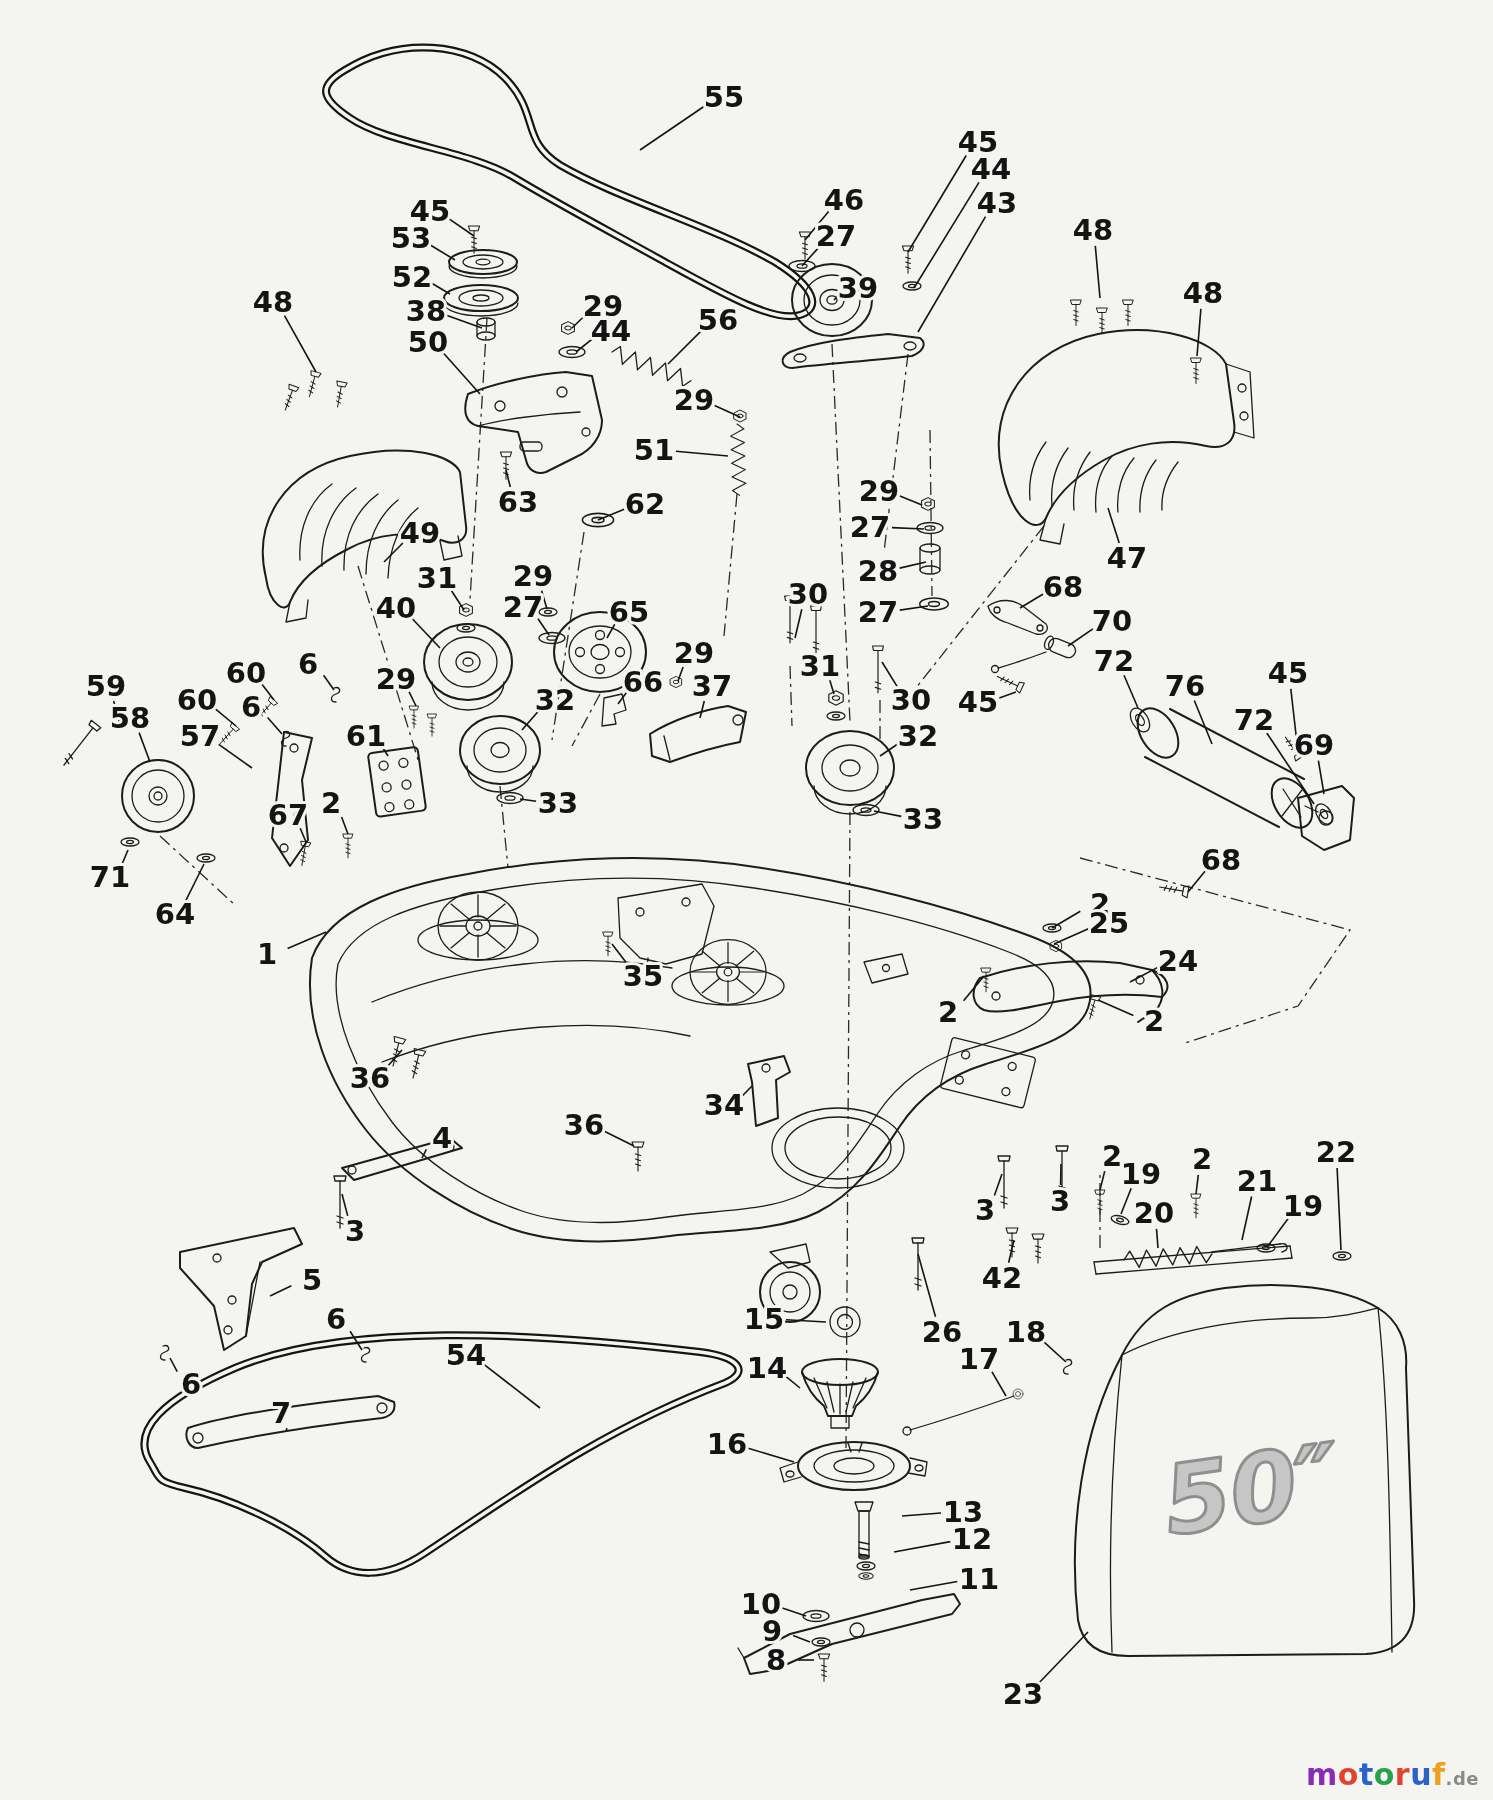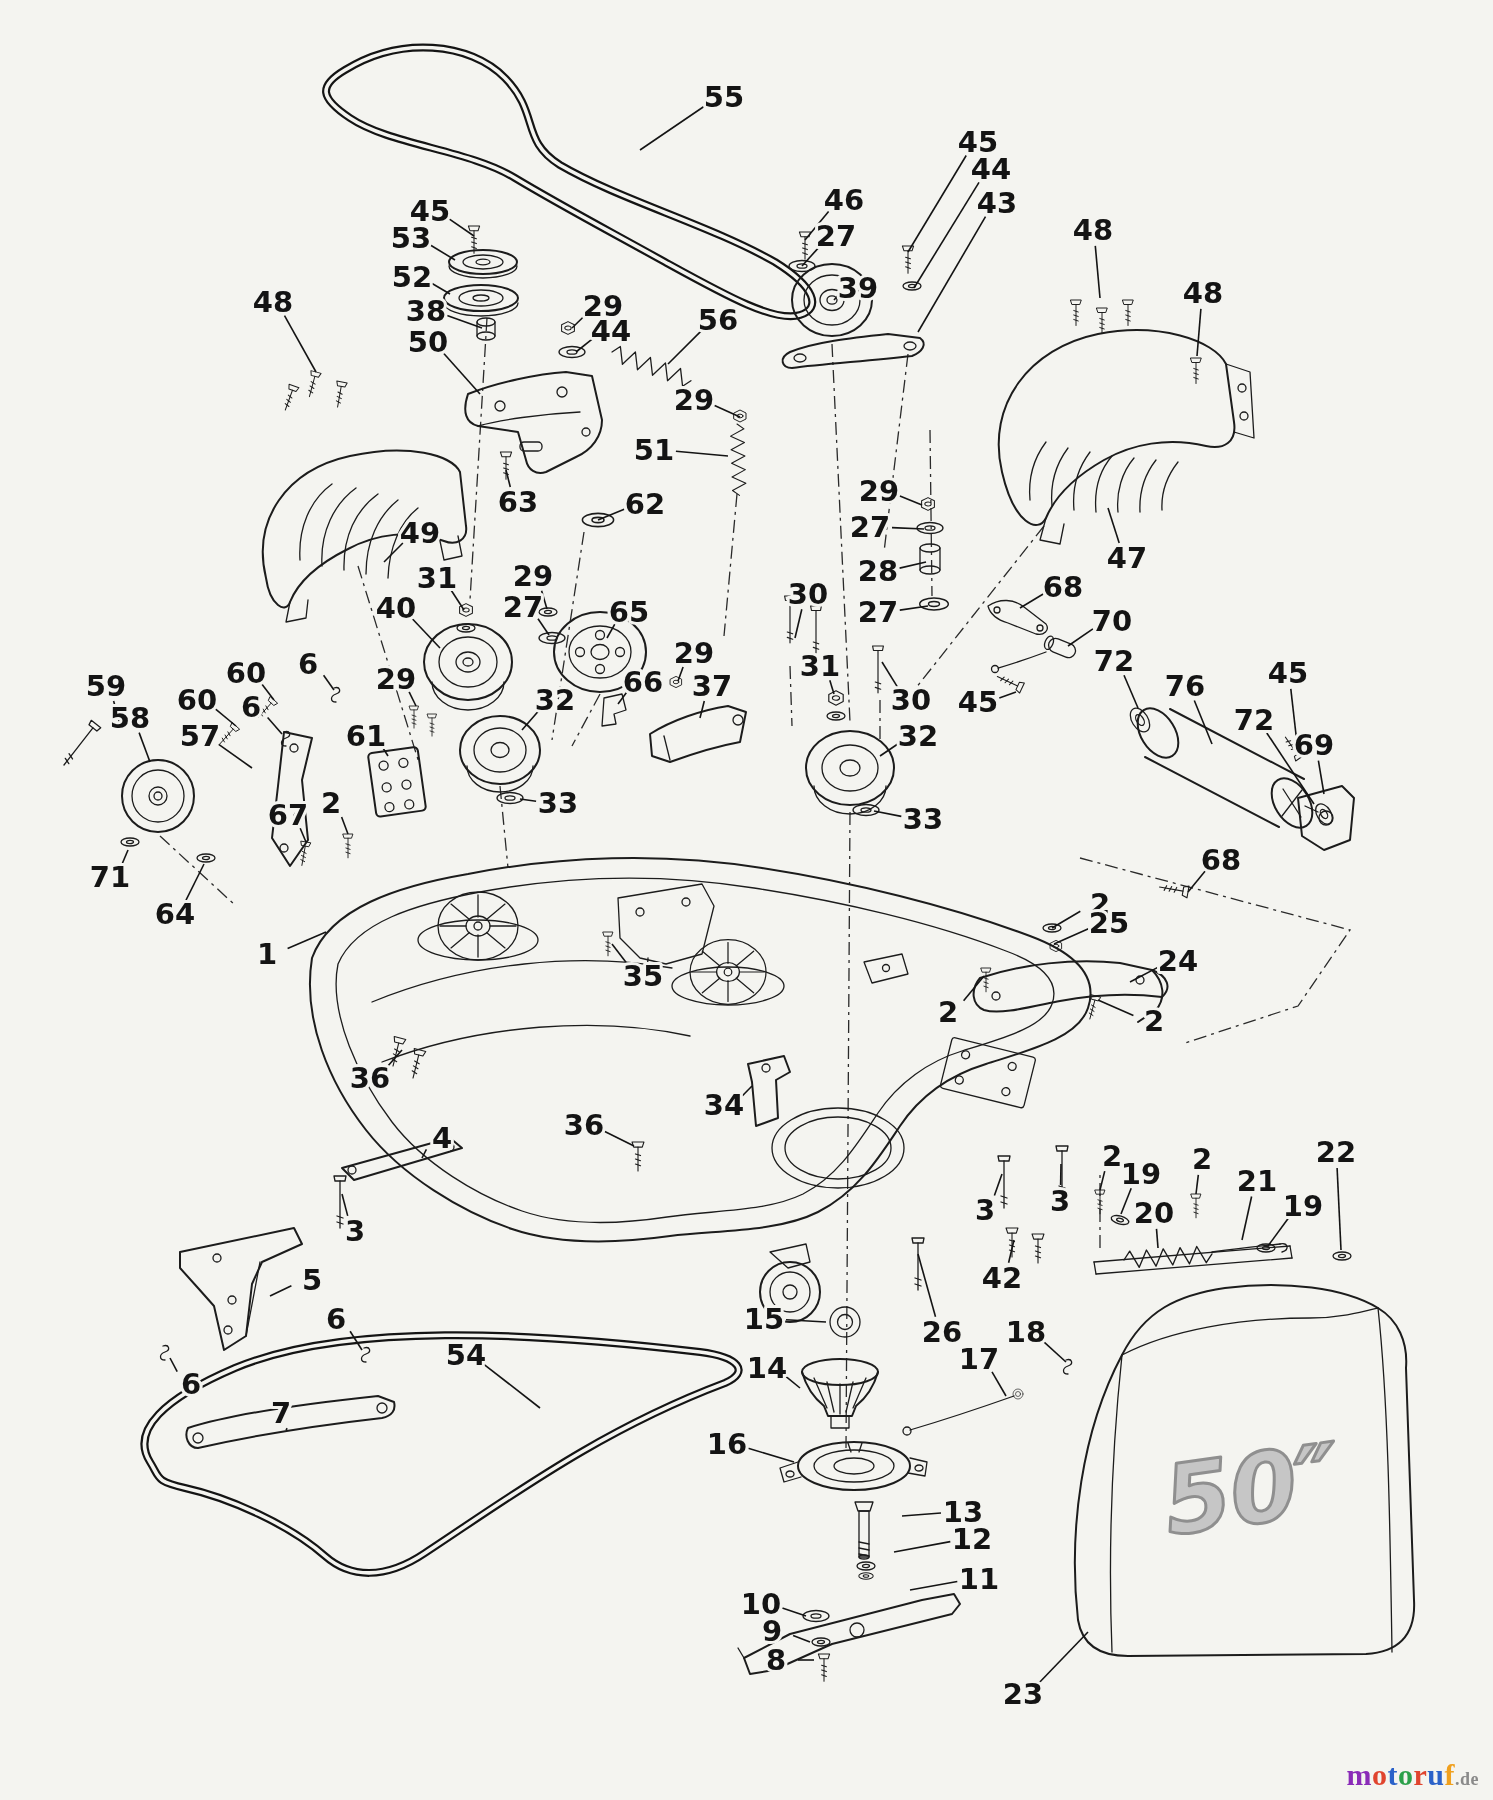--- a/index.html
+++ b/index.html
@@ -23,21 +23,20 @@
   }
   svg text.bag-label{
     font-size:96px;font-style:italic;fill:#c6c6c6;
     stroke:#8f8f8f;stroke-width:3px;paint-order:fill;
   }
 
   .watermark{
     position:absolute;right:14px;bottom:8px;
     font-weight:700;font-size:30px;letter-spacing:.5px;
     user-select:none;
-    font-family:Liberation Serif, serif;
   }
   .watermark .wm-suffix{font-size:18px;font-weight:700;}
 </style>
 </head>
 <body>
 
 <div class="canvas" style="background: rgb(244, 244, 240);">
 
 <svg width="1493" height="1800" viewBox="0 0 1493 1800">
   <defs>

